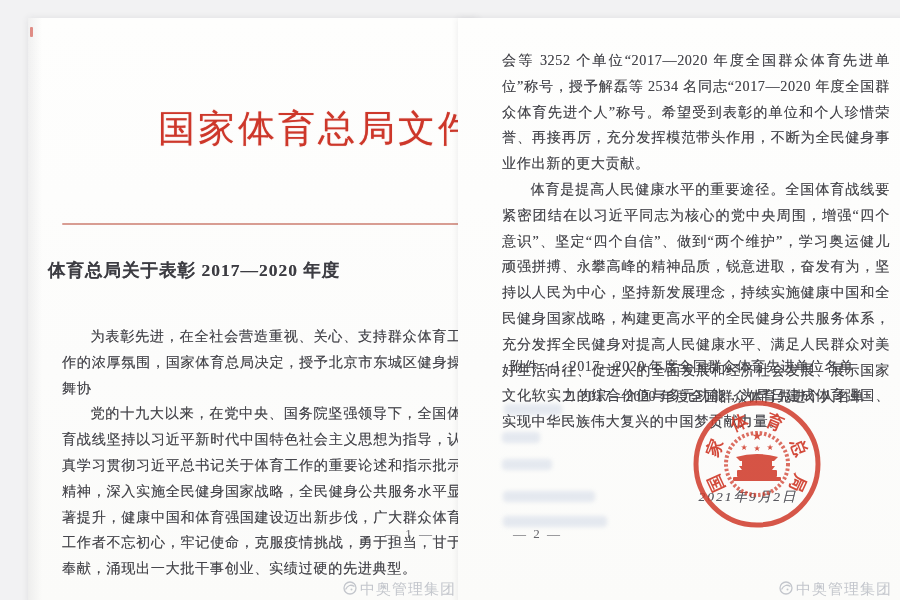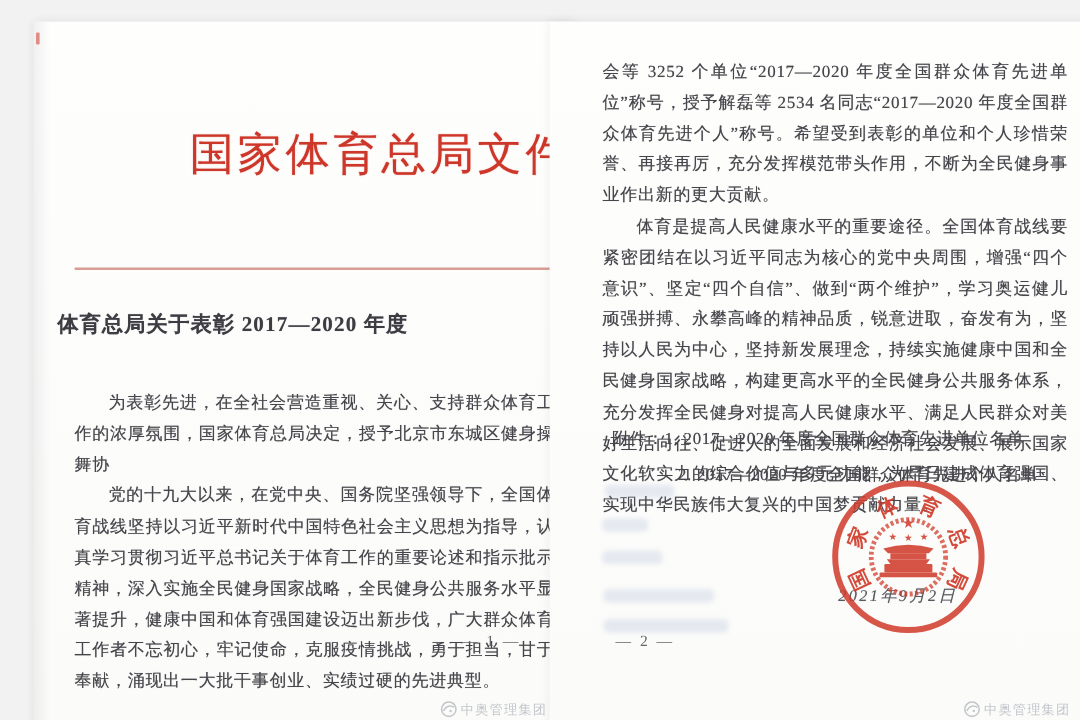--- a/index.html
+++ b/index.html
@@ -62,22 +62,22 @@
   }
   .attachments .att-line1{margin-left:6px;}
   .attachments .att-line2{margin-left:61px;margin-top:6px;}
   .page-num{
     position:absolute;top:508px;font-size:13px;color:#66666c;letter-spacing:2px;
   }
   .page-num.pn-right{right:44px;}
   .page-num.pn-left{left:55px;}
   .watermark{
     position:absolute;bottom:7px;right:22px;
-    display:flex;align-items:flex-end;gap:2px;
-    color:#c3c6cc;font-size:11px;letter-spacing:1px;
+    display:flex;align-items:flex-start;gap:2px;
+    color:#c3c6cc;font-size:15px;letter-spacing:1px;
     font-family:"Liberation Sans","DejaVu Sans",sans-serif;
   }
   .watermark svg{display:block;}
   .seal-wrap{position:absolute;left:224px;top:371px;width:150px;height:150px;}
   .seal-wrap svg{position:absolute;left:0;top:0;opacity:0.92;}
   .seal-date{
     position:absolute;left:225px;top:470px;width:130px;text-align:center;
     font-size:13.5px;color:#595960;letter-spacing:2px;z-index:1;
     text-shadow:0 0 0.6px rgba(80,80,88,0.5);
     font-style:italic;

